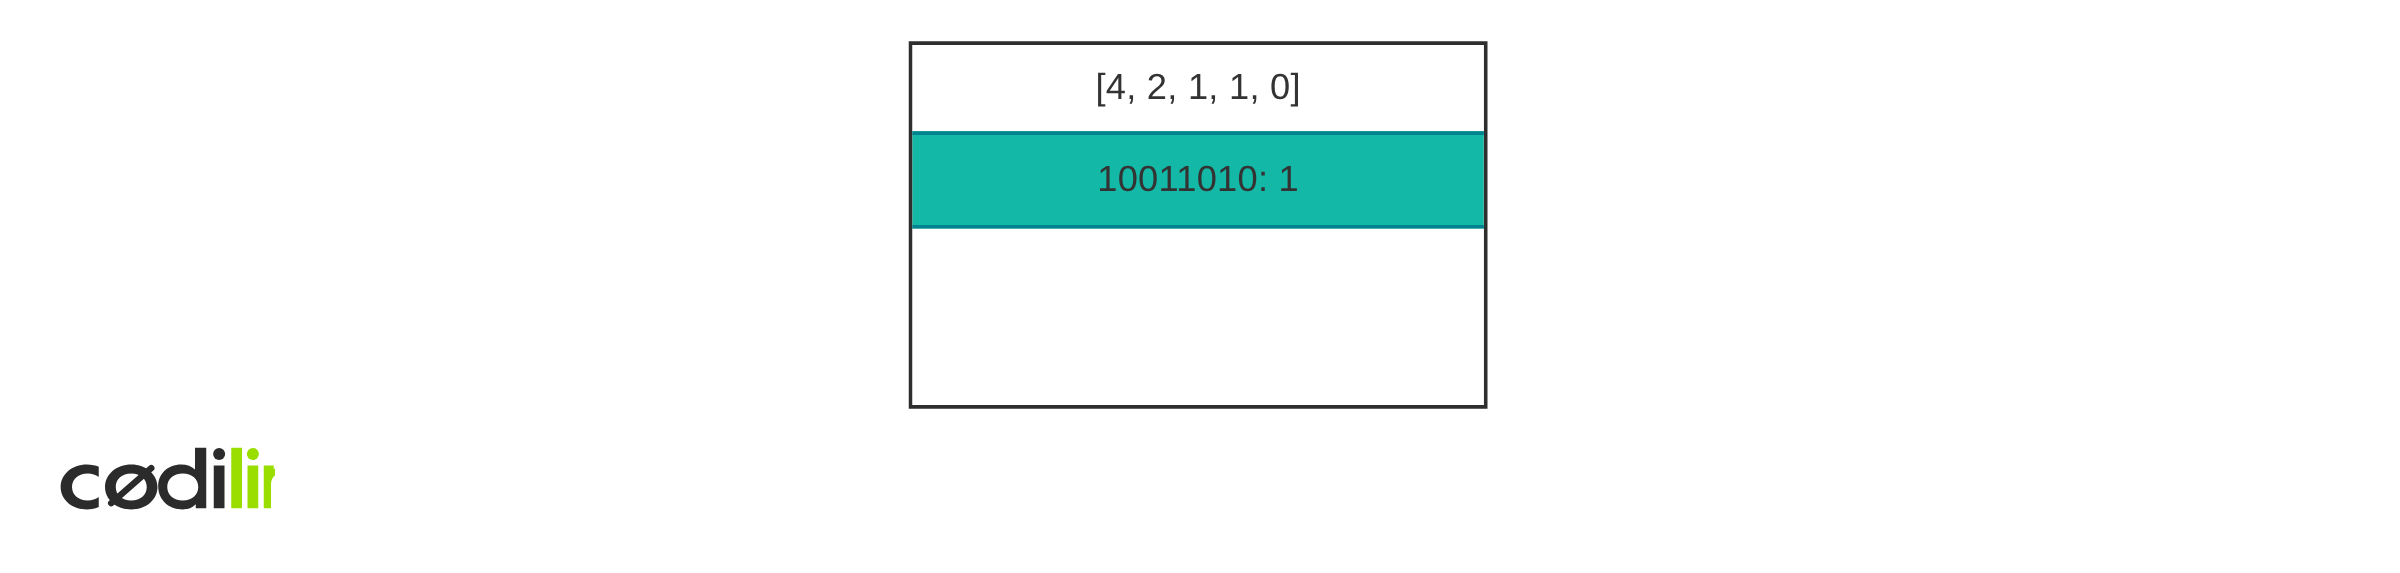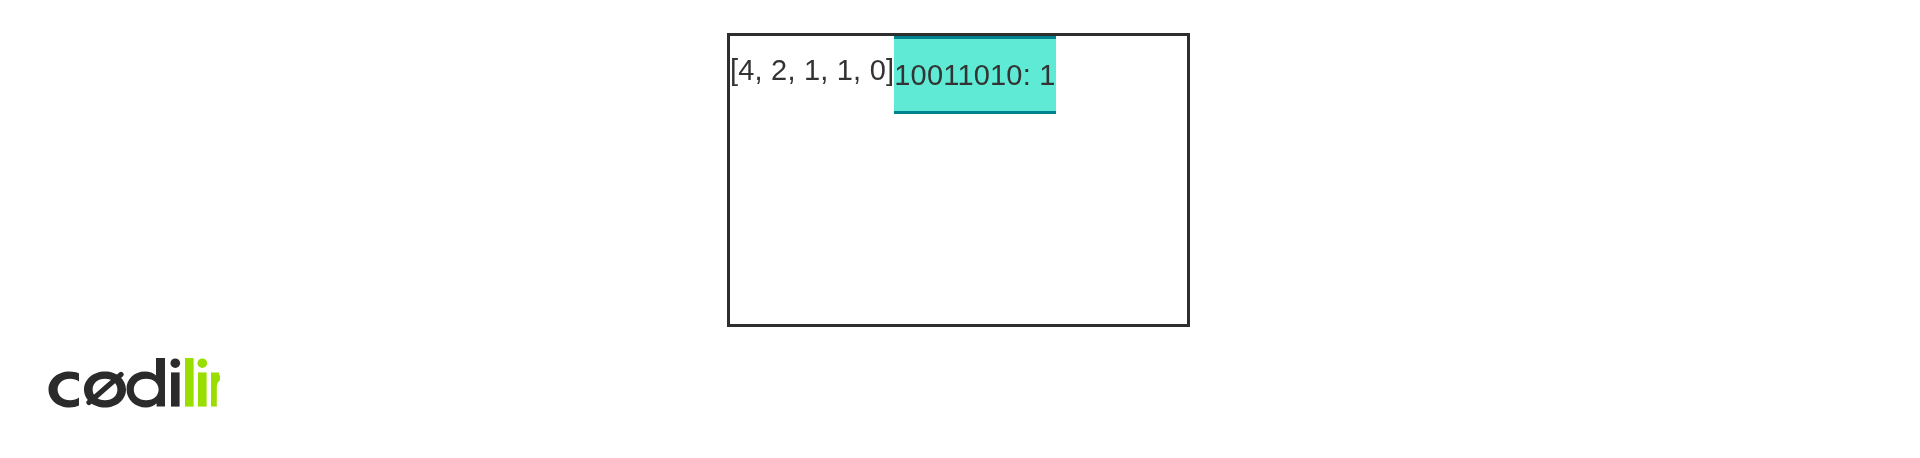--- a/index.html
+++ b/index.html
@@ -21,20 +21,21 @@
   #table-box {
     position: absolute;
     left: 727px;
     top: 33px;
     width: 463px;
     height: 294px;
     box-sizing: border-box;
     border: 3px solid #2e2e2e;
     background: #ffffff;
     display: flex;
+    flex-direction: column;
   }
 
   .table-row {
     box-sizing: border-box;
     display: flex;
     align-items: center;
     justify-content: center;
     width: 100%;
     color: #333333;
     font-size: 29px;
@@ -84,21 +85,21 @@
 </style>
 </head>
 <body style="background: rgb(255, 255, 255);">
 
 <div id="table-box" style="border-color: rgb(46, 46, 46);">
 
   <div class="table-row row-plain" id="row-values" style="color: rgb(51, 51, 51);">
     <span class="row-text">[4, 2, 1, 1, 0]</span>
   </div>
 
-  <div class="table-row" id="row-bucket" style="background: #5eead4; border-top-color: rgb(0, 131, 143); border-bottom-color: rgb(0, 131, 143); color: rgb(51, 51, 51);">
+  <div class="table-row" id="row-bucket" style="background: #14b8a6; border-top-color: rgb(0, 131, 143); border-bottom-color: rgb(0, 131, 143); color: rgb(51, 51, 51);">
     <span class="row-text">10011010: 1</span>
   </div>
 
   <div class="table-row row-plain" id="row-empty" style="color: rgb(51, 51, 51);">
     <span class="row-text"></span>
   </div>
 
 </div>
 
 <div id="brand-logo">

